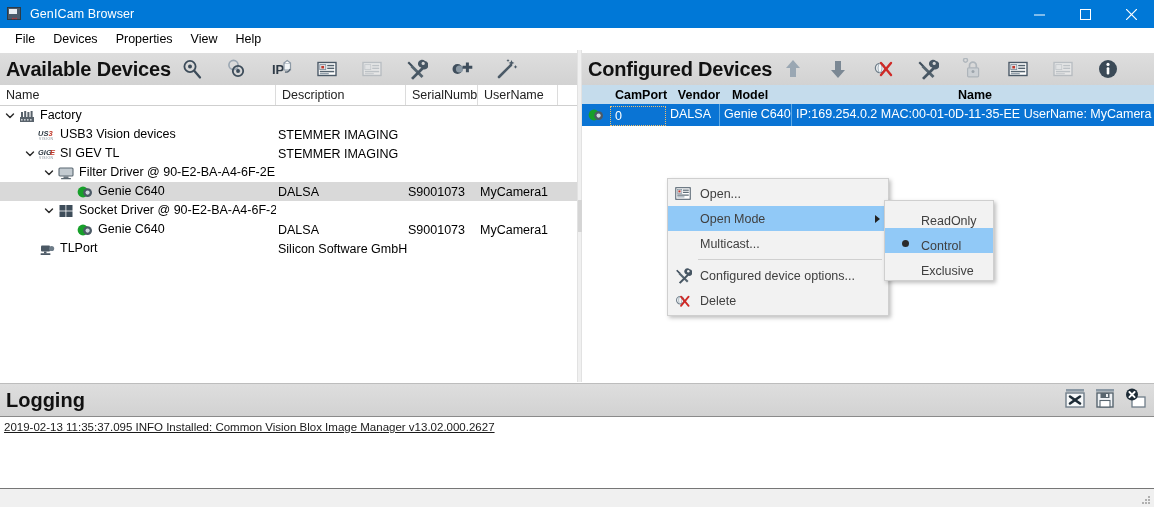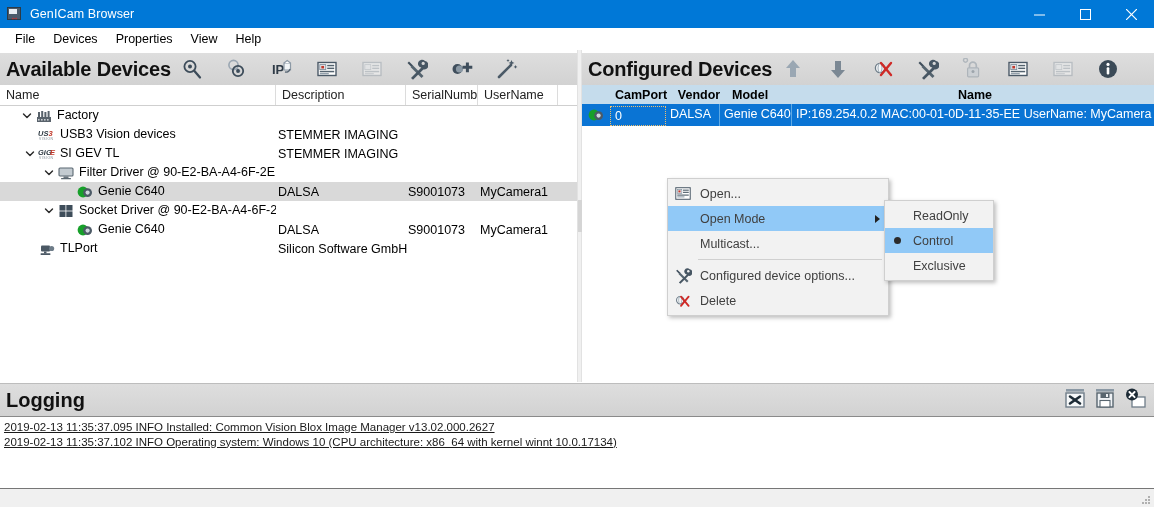--- a/index.html
+++ b/index.html
@@ -347,21 +347,21 @@
   }
   .ctx-sep {
     height: 1px;
     background: #d0d0d0;
     margin: 3px 6px 3px 30px;
   }
   .ctx-sub {
     left: 884px; top: 150px;
     width: 108px;
   }
-  .ctx-sub .ctx-item { padding-left: 0; }
+  .ctx-sub .ctx-item { padding-left: 8px; align-items: flex-end; }
   .ctx-radio {
     width: 24px; height: 20px;
     display: flex; align-items: center; justify-content: center;
     flex: none;
   }
   .radio-dot {
     width: 7px; height: 7px;
     border-radius: 50%;
     background: #2b2b2b;
   }
@@ -491,21 +491,21 @@
 
     <div class="col-head">
       <div class="ch" style="width:276px">Name</div>
       <div class="ch" style="width:130px">Description</div>
       <div class="ch" style="width:72px">SerialNumber</div>
       <div class="ch" style="width:80px">UserName</div>
     </div>
 
     <div class="tree-body" id="tree-body">
         <div class="tree-row">
-          <div class="tree-name" style="padding-left: 18px;">
+          <div class="tree-name" style="padding-left: 1px;">
             <span class="tw">
               <svg width="10" height="10" viewBox="0 0 10 10">
                 <path d="M1.5 3 L5 6.6 L8.5 3" fill="none" stroke="#2b2b2b" stroke-width="1.4" stroke-linecap="round" stroke-linejoin="round"></path>
               </svg>
             </span>
             <span class="t-icon">
               <svg width="16" height="14" viewBox="0 0 16 14">
                 <rect x="1" y="8" width="14" height="5" fill="#58626b"></rect>
                 <rect x="2" y="3" width="2" height="5" fill="#58626b"></rect>
                 <rect x="5.2" y="2" width="2" height="6" fill="#58626b"></rect>
@@ -852,21 +852,20 @@
           <rect x="9" y="10" width="13" height="10" fill="#ffffff" stroke="#6f7d89" stroke-width="1.3"></rect>
           <circle cx="9" cy="7.6" r="6" fill="#1d2b36"></circle>
           <line x1="6.4" y1="5" x2="11.6" y2="10.2" stroke="#ffffff" stroke-width="1.9" stroke-linecap="round"></line>
           <line x1="11.6" y1="5" x2="6.4" y2="10.2" stroke="#ffffff" stroke-width="1.9" stroke-linecap="round"></line>
         </svg>
       </div>
     </div>
   </div>
   <div class="log-body">
     <div>2019-02-13 11:35:37.095 INFO Installed: Common Vision Blox Image Manager v13.02.000.2627</div>
-    <div>2019-02-13 11:35:37.102 INFO Operating system: Windows 10 (CPU architecture: x86_64 with kernel winnt 10.0.17134)</div>
   </div>
 </div>
 
 <div class="statusbar">
   <svg class="sizegrip" viewBox="0 0 12 12">
     <g fill="#b0b0b0">
       <rect x="8" y="8" width="2" height="2"></rect>
         <rect x="5" y="8" width="2" height="2"></rect>
       <rect x="2" y="8" width="2" height="2"></rect>
         <rect x="8" y="5" width="2" height="2"></rect>

